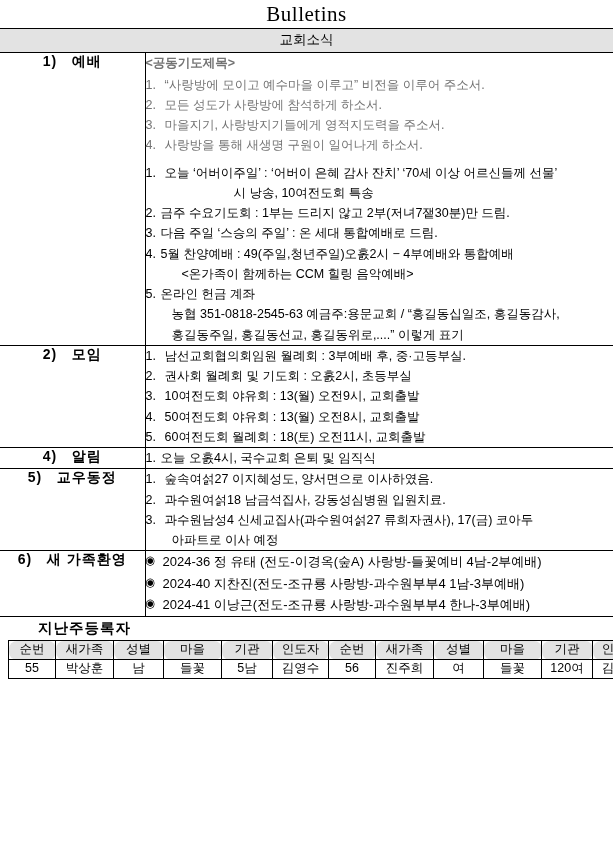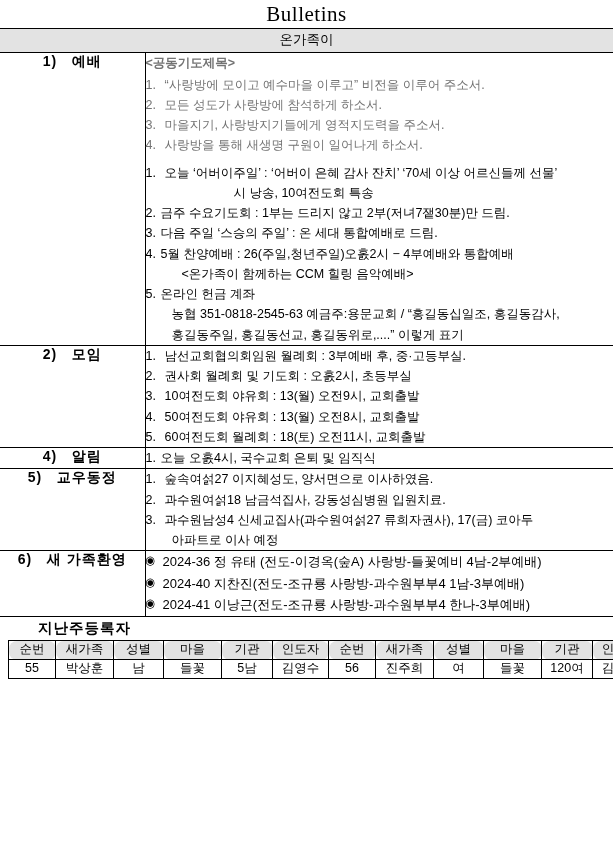--- a/index.html
+++ b/index.html
@@ -140,21 +140,21 @@
   .c-sex  { width: 50px; }
   .c-vil  { width: 58px; }
   .c-org  { width: 51px; }
   .c-ldr  { width: 56px; margin-left: 36px; }
 </style>
 </head>
 <body>
 
 <div class="doc-title">Bulletins</div>
 
-<div class="band">온가족이</div>
+<div class="band">교회소식</div>
 
 <table class="main">
   <tbody>
 
     <tr class="rowline">
       <td class="label-col">
         <span>1)</span>
         &nbsp;
         <span>예배</span>
       </td>
@@ -194,21 +194,21 @@
             <span class="txt">금주 수요기도회 : 1부는 드리지 않고 2부(저녀7쟅30분)만 드림.</span>
           </div>
 
           <div class="li li-tight">
             <span class="num">3.</span>
             <span class="txt">다음 주일 ‘스승의 주일’ : 온 세대 통합예배로 드림.</span>
           </div>
 
           <div class="li li-tight">
             <span class="num">4.</span>
-            <span class="txt">5월 찬양예배 : 26(주일,청년주일)오홄2시 − 4부예배와 통합예배</span>
+            <span class="txt">5월 찬양예배 : 49(주일,청년주일)오홄2시 − 4부예배와 통합예배</span>
           </div>
           <div class="cont indent-4">&lt;온가족이 함께하는 CCM 힐링 음악예배&gt;</div>
 
           <div class="li li-tight">
             <span class="num">5.</span>
             <span class="txt">온라인 헌금 계좌</span>
           </div>
           <div class="cont indent-2">농협 351-0818-2545-63 예금주:용문교회 / “홍길동십일조, 홍길동감사,</div>
           <div class="cont indent-2">홍길동주일, 홍길동선교, 홍길동위로,....” 이렇게 표기</div>
         </div>

